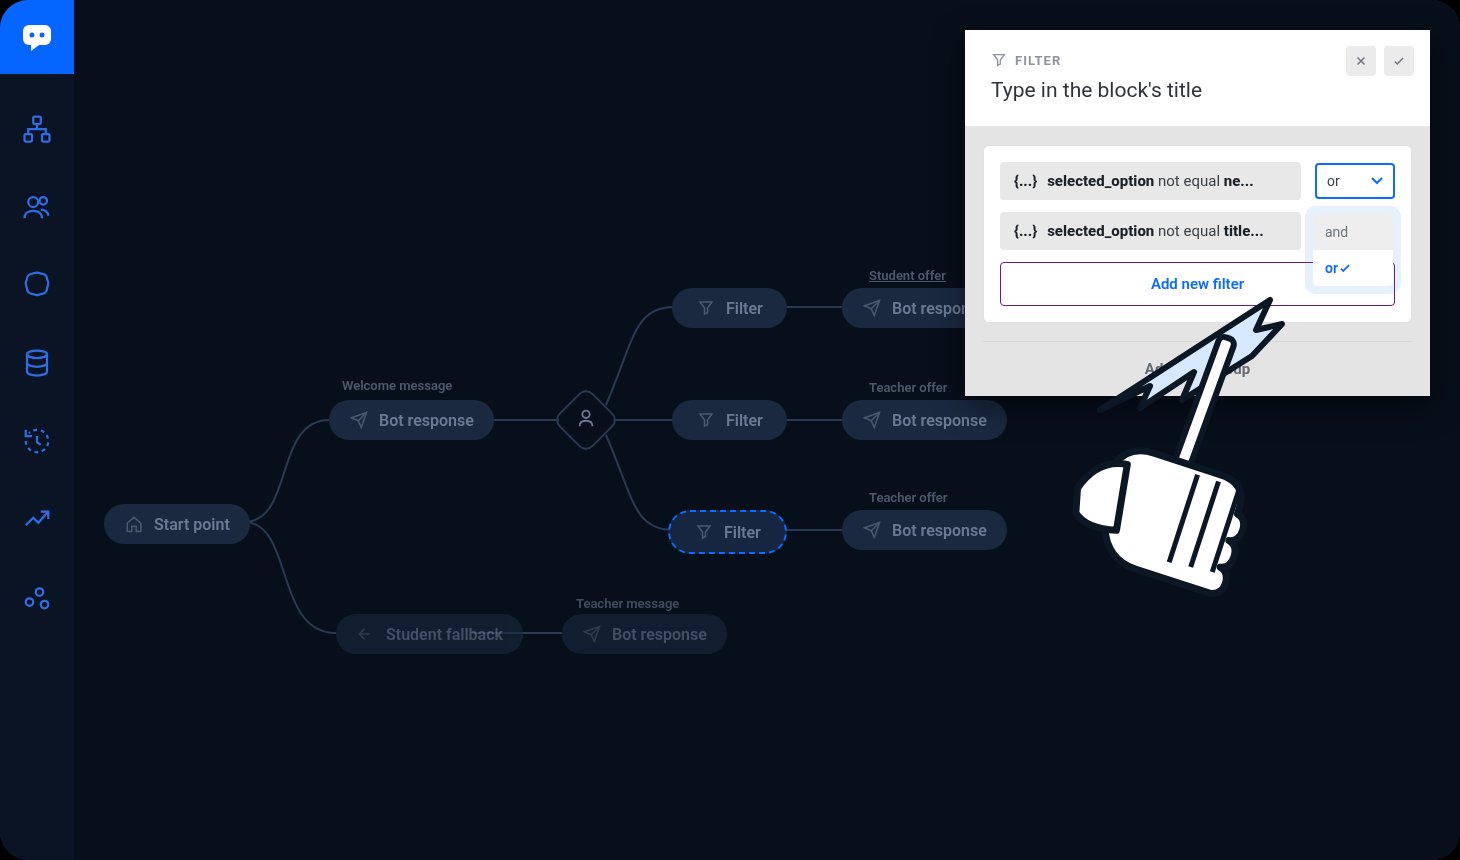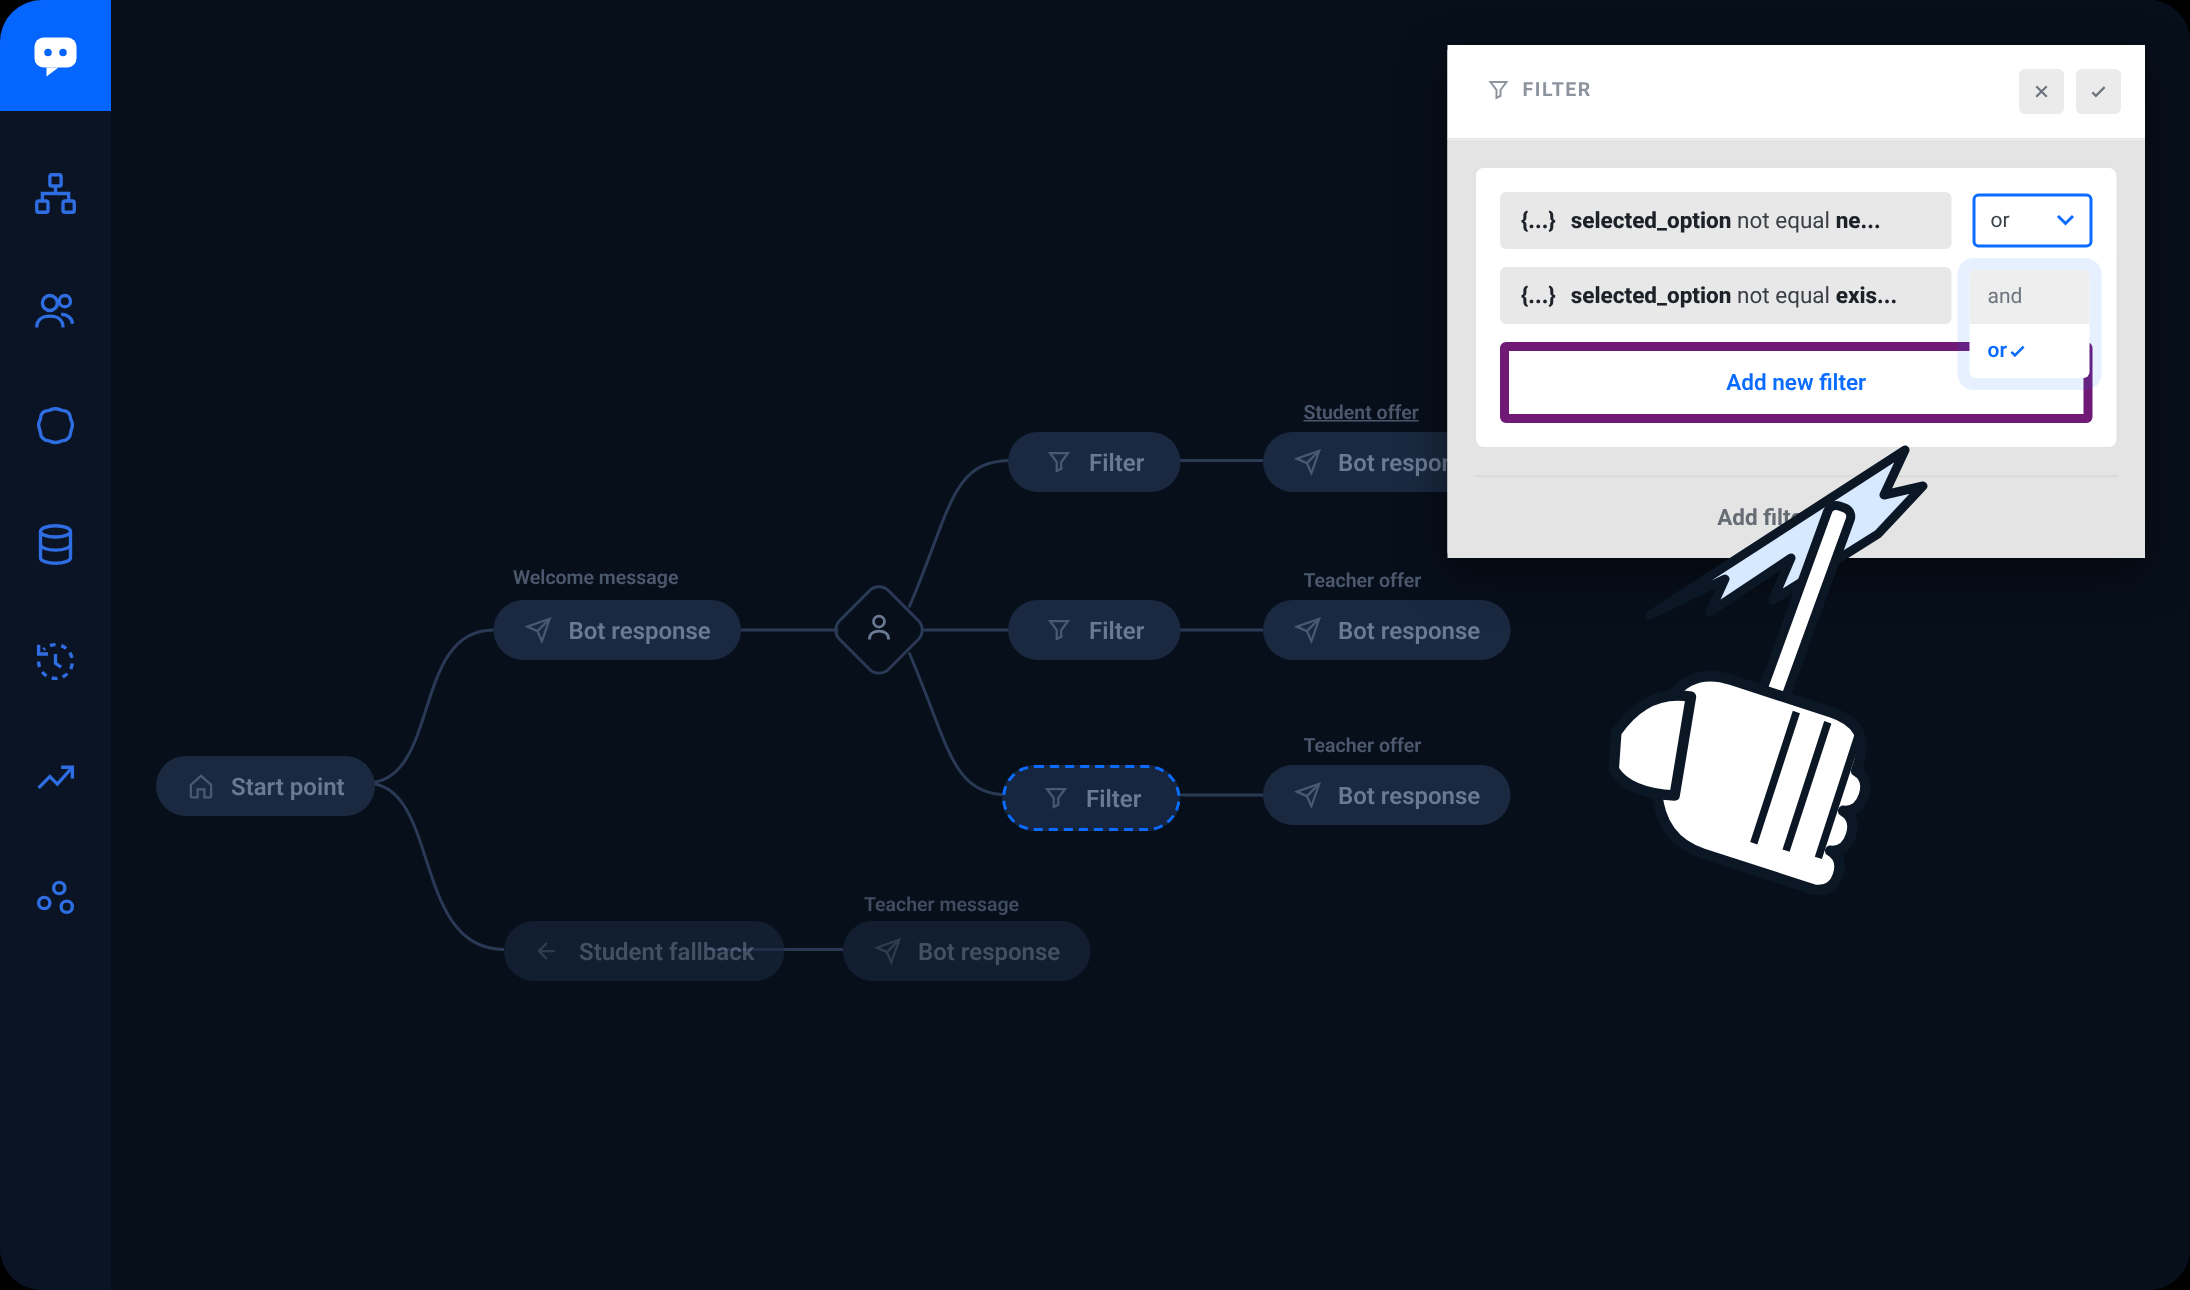--- a/index.html
+++ b/index.html
@@ -67,21 +67,21 @@
   .panel-body{background:#e4e4e4;padding:18px;}
   .filter-card{background:#fff;border:1px solid #e2e2e2;border-radius:6px;padding:16px;position:relative;}
   .filter-row{display:flex;align-items:center;gap:14px;margin-bottom:12px;}
   .chip{flex:1;background:var(--chip-bg);border-radius:4px;padding:10px 14px;display:flex;align-items:center;gap:10px;font-size:15px;color:var(--chip-text);overflow:hidden;}
   .chip .brace{font-weight:800;color:#1d2229;}
   .chip .attr{font-weight:800;color:var(--chip-text-strong);}
   .chip .val{font-weight:800;color:var(--chip-text-strong);}
   .chip .ellipsis{overflow:hidden;text-overflow:ellipsis;white-space:nowrap;}
   .op-select{position:relative;width:80px;border:2px solid var(--blue);border-radius:4px;padding:8px 10px;font-size:14px;color:#394048;display:flex;align-items:center;justify-content:space-between;cursor:pointer;background:#fff;}
   .op-select svg{width:12px;height:12px;stroke:var(--blue);fill:var(--blue);}
-  .add-filter{border:6px solid #701a75;border-radius:4px;padding:12px;text-align:center;color:var(--blue);font-weight:600;font-size:15px;cursor:pointer;background:#fff;}
+  .add-filter{border:1px solid #701a75;border-radius:4px;padding:12px;text-align:center;color:var(--blue);font-weight:600;font-size:15px;cursor:pointer;background:#fff;}
   .panel-footer{border-top:1px solid #d7d7d7;margin-top:18px;padding-top:18px;text-align:center;color:#666c74;font-weight:700;font-size:15px;}
 
   
   .drop{position:absolute;right:18px;top:68px;width:80px;background:#fff;border-radius:4px;box-shadow:var(--dropdown-shadow);overflow:hidden;z-index:6;}
   .drop-item{padding:10px 12px;font-size:14px;display:flex;align-items:center;justify-content:flex-start;cursor:pointer;}
   .drop-item.and{color:#6d747d;background:#eeeeee;}
   .drop-item.or{color:var(--blue);font-weight:600;}
   .drop-item svg{width:14px;height:14px;stroke:var(--blue);fill:none;stroke-width:3;}
 
   
@@ -286,20 +286,21 @@
                 <path d="M5 13l4 4L19 7"></path>
               </svg>
             </div>
         </div>
         <div class="panel-eyebrow">
           <svg viewBox="0 0 24 24">
               <path d="M4 4h16l-6 8v6l-4 2v-8z"></path>
             </svg>
           <span>FILTER</span>
         </div>
+        <div class="panel-title">Type in the block's title</div>
       </div>
       <div class="panel-body">
         <div class="filter-card">
           <div class="filter-row">
             <div class="chip">
               <span class="brace">{...}</span>
               <span class="ellipsis">
                 <span class="attr">selected_option</span>
                 <span>not equal</span>
                 <span class="val">ne...</span>
@@ -311,21 +312,21 @@
                   <path d="M1 1l5 5 5-5" fill="none" stroke-width="2"></path>
                 </svg>
             </div>
           </div>
           <div class="filter-row" style="margin-bottom:12px;">
             <div class="chip">
               <span class="brace">{...}</span>
               <span class="ellipsis">
                 <span class="attr">selected_option</span>
                 <span>not equal</span>
-                <span class="val">exis...</span>
+                <span class="val">title...</span>
               </span>
             </div>
             <div style="width:80px;"></div>
           </div>
           <div class="add-filter">
             <span>Add new filter</span>
           </div>
 
           <div class="drop">
             <div class="drop-item and">

